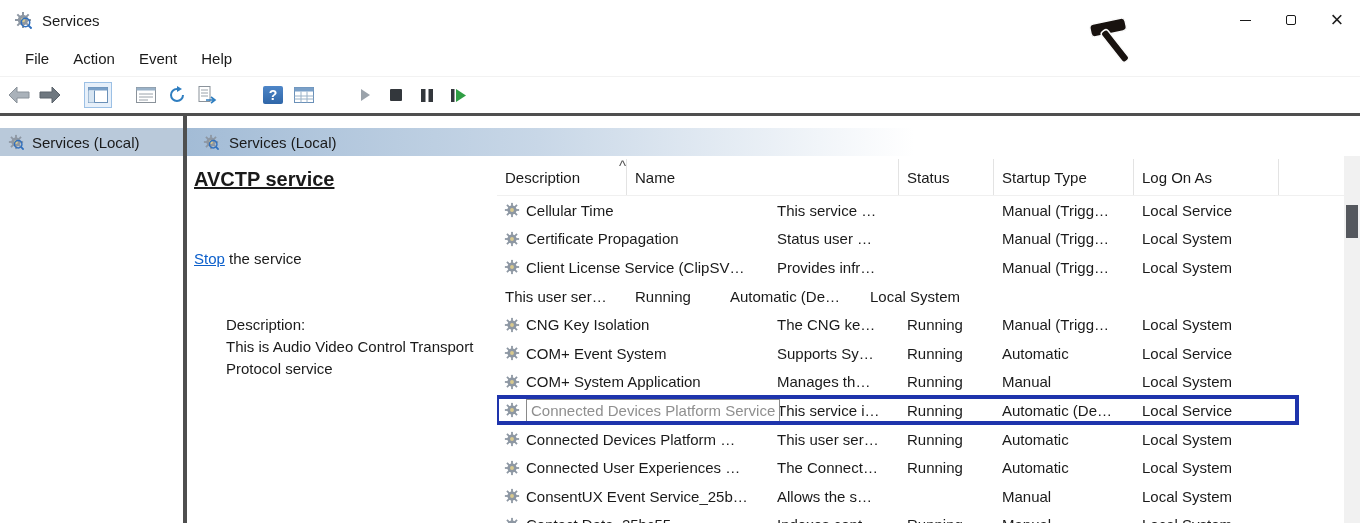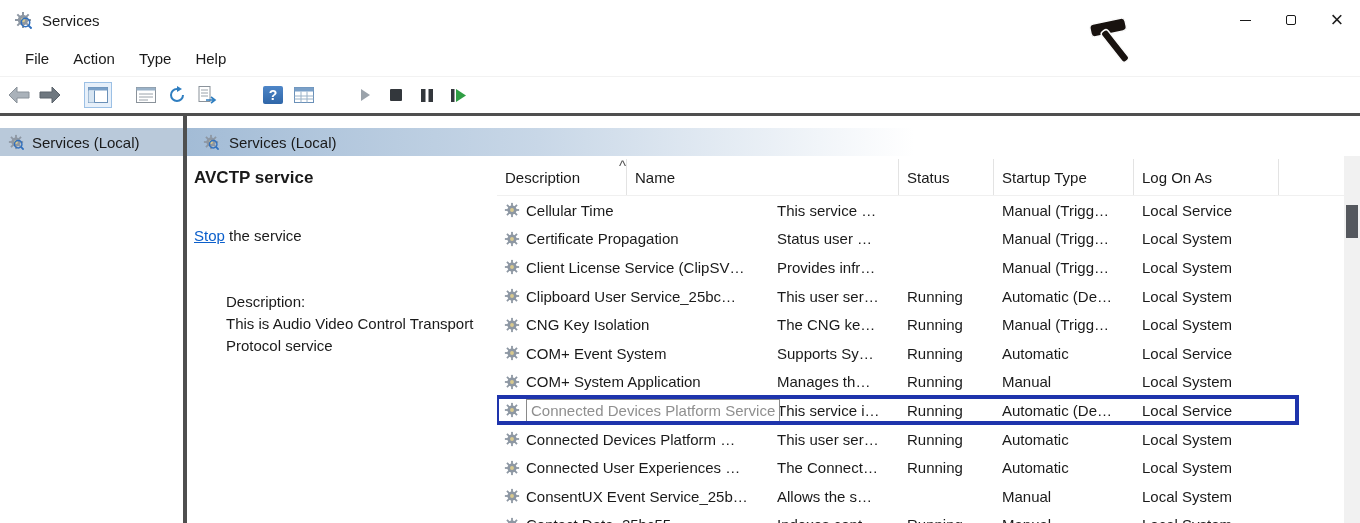--- a/index.html
+++ b/index.html
@@ -49,22 +49,22 @@
   .main { flex: 1; display: flex; flex-direction: column; min-width: 0; }
   .band { margin-top: 12px; height: 28px; flex-shrink: 0;
           background: linear-gradient(to right, #a3bcd6 0, #c8d7e7 30%, #ffffff 62%);
           display: flex; align-items: center; padding-left: 16px; gap: 9px; }
   .band svg { width: 18px; height: 18px; }
 
   .panel { flex: 1; display: flex; min-height: 0; }
 
   
   .extended { width: 310px; padding: 12px 10px 0 7px; flex-shrink: 0; }
-  .svc-title { font-weight: bold; font-size: 17px; }
-  .svc-links { margin-top: 36px; line-height: 23px; }
+  .svc-title { font-weight: bold; font-size: 20px; text-decoration: underline; }
+  .svc-links { margin-top: 56px; line-height: 23px; }
   .link { color: #0b5fcb; text-decoration: underline; }
   .svc-desc { margin-top: 44px; line-height: 22px; width: 300px; margin-left: 32px; }
 
   
   .table-area { flex: 1; position: relative; padding-right: 16px; min-width: 0; }
   .thead { display: flex; height: 40px; position: relative; border-bottom: 1px solid #f0f0f0; }
   .hcell { display: flex; align-items: center; padding-left: 8px; border-right: 1px solid #e3e3e3; height: 36px; align-self: flex-end; }
   .h-name { width: 272px; } .h-desc { width: 130px; } .h-status { width: 95px; }
   .h-startup { width: 140px; } .h-logon { width: 145px; }
   .sort-caret { position: absolute; left: 122px; top: 1px; color: #555; }
@@ -118,21 +118,21 @@
       </div>
     <div class="win-btn">
         <span class="glyph-close">×</span>
       </div>
   </div>
 </div>
 
 <div class="menubar">
   <span class="menu-item">File</span>
   <span class="menu-item">Action</span>
-  <span class="menu-item">Type</span>
+  <span class="menu-item">Event</span>
   <span class="menu-item">Help</span>
 </div>
 
 <div class="toolbar">
   <div class="tbtn">
     <svg width="22" height="18" viewBox="0 0 22 18">
         <path d="M9 1 L1 9 L9 17 L9 12 L21 12 L21 6 L9 6 Z" fill="#aab2ba" stroke="#8a929a" stroke-width="1"></path>
       </svg>
   </div>
   <div class="tbtn">
@@ -336,35 +336,20 @@
                   </svg>
                 </span>
                 <span class="nm">Client License Service (ClipSV…</span>
               </div>
               <div class="cell c-desc">Provides infr…</div>
               <div class="cell c-status"></div>
               <div class="cell c-startup">Manual (Trigg…</div>
               <div class="cell c-logon">Local System</div>
             </div>
             <div class="trow">
-              <div class="cell c-name">
-                <span class="gear">
-                  <svg viewBox="0 0 18 18">
-                    <g fill="#8d97a3">
-                      <rect x="8" y="1" width="2" height="16"></rect>
-                      <rect x="1" y="8" width="16" height="2"></rect>
-                      <rect x="8" y="1" width="2" height="16" transform="rotate(45 9 9)"></rect>
-                      <rect x="8" y="1" width="2" height="16" transform="rotate(-45 9 9)"></rect>
-                      <circle cx="9" cy="9" r="5.2"></circle>
-                    </g>
-                    <circle cx="9" cy="9" r="2.2" fill="#d8c98e"></circle>
-                  </svg>
-                </span>
-                <span class="nm">Clipboard User Service_25bc…</span>
-              </div>
               <div class="cell c-desc">This user ser…</div>
               <div class="cell c-status">Running</div>
               <div class="cell c-startup">Automatic (De…</div>
               <div class="cell c-logon">Local System</div>
             </div>
             <div class="trow">
               <div class="cell c-name">
                 <span class="gear">
                   <svg viewBox="0 0 18 18">
                     <g fill="#8d97a3">

